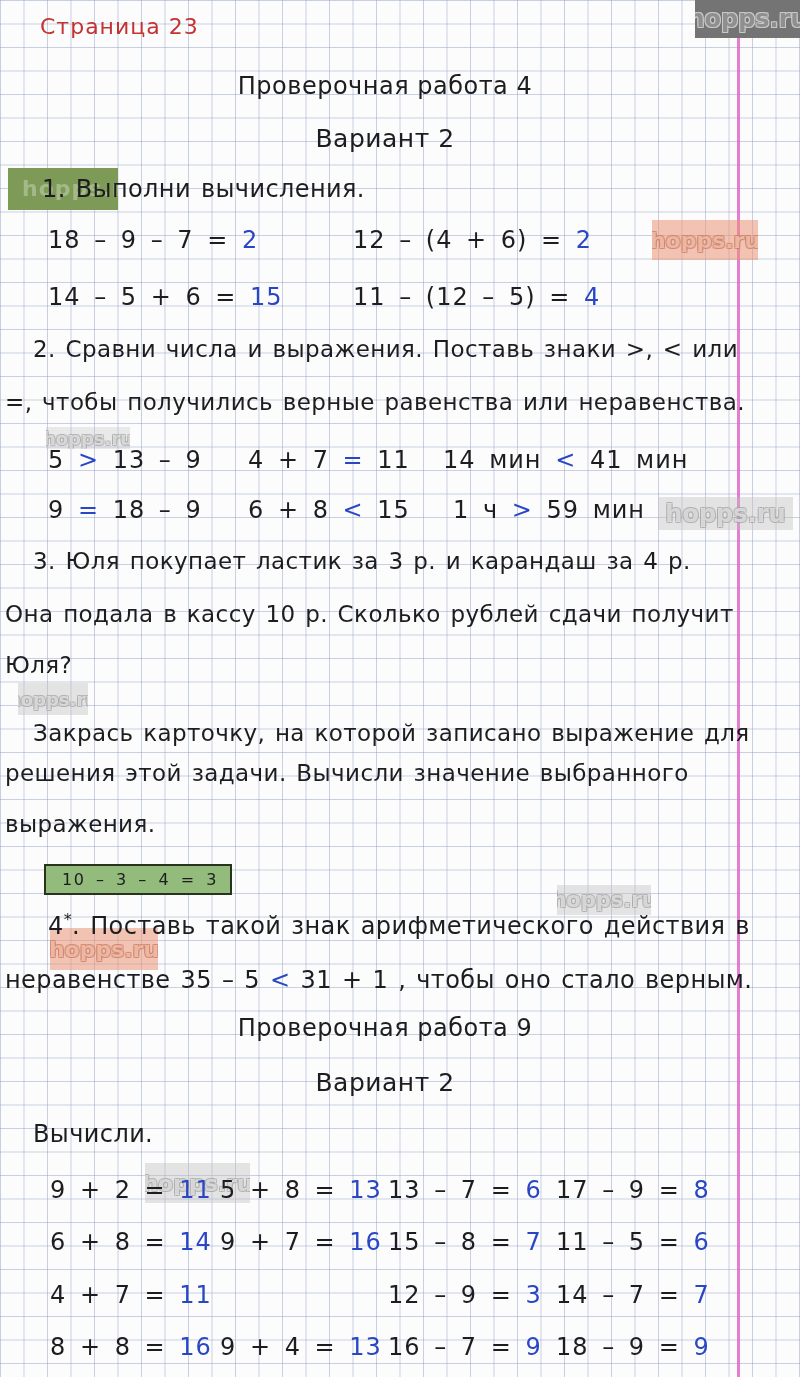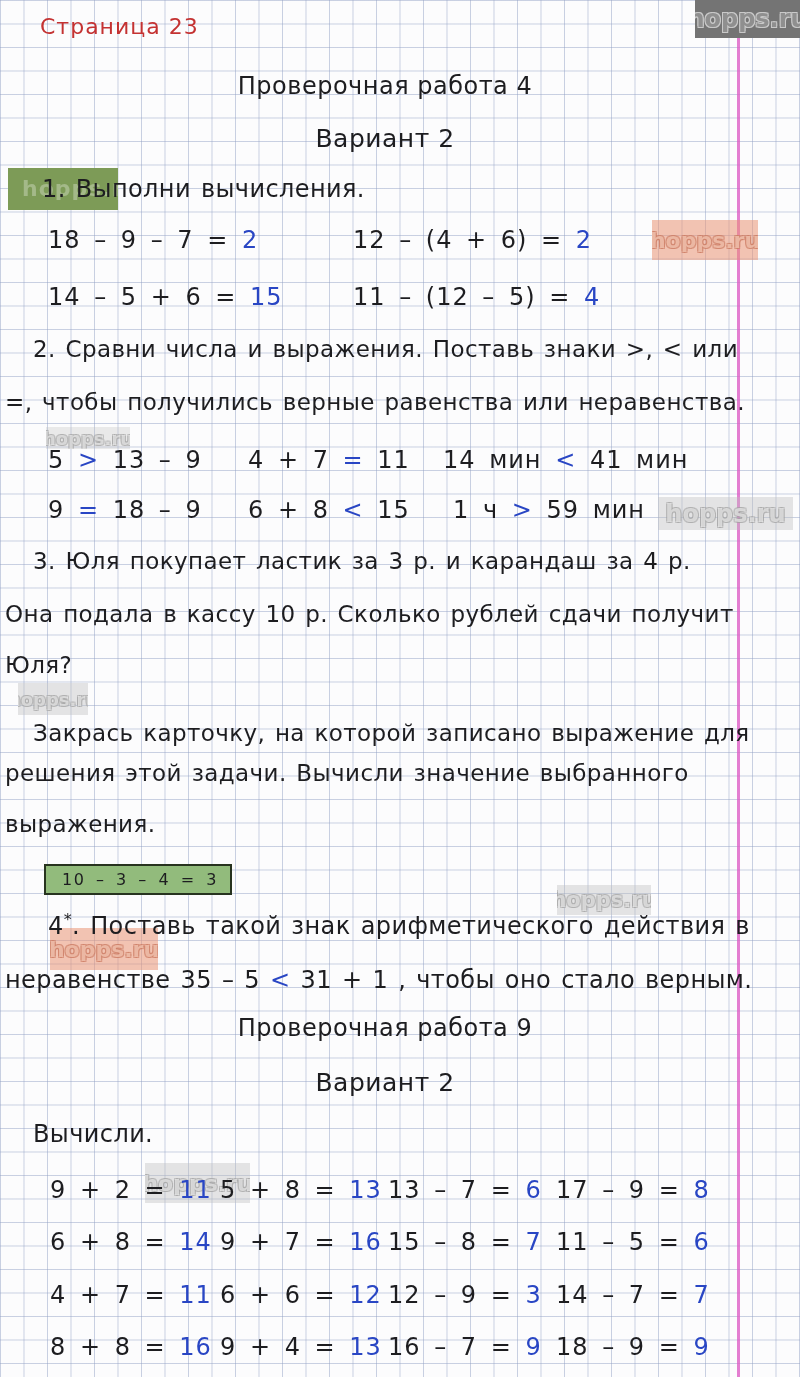--- a/index.html
+++ b/index.html
@@ -141,21 +141,20 @@
     <span class="cell eq" style="left:556px;"><span>17 – 9 =</span> <span class="blue">8</span></span>
   </div>
   <div class="abs" style="left:0;top:1228px;width:770px;height:30px;">
     <span class="cell eq" style="left:50px;"><span>6 + 8 =</span> <span class="blue">14</span></span>
     <span class="cell eq" style="left:220px;"><span>9 + 7 =</span> <span class="blue">16</span></span>
     <span class="cell eq" style="left:388px;"><span>15 – 8 =</span> <span class="blue">7</span></span>
     <span class="cell eq" style="left:556px;"><span>11 – 5 =</span> <span class="blue">6</span></span>
   </div>
   <div class="abs" style="left:0;top:1281px;width:770px;height:30px;">
     <span class="cell eq" style="left:50px;"><span>4 + 7 =</span> <span class="blue">11</span></span>
-    <span class="cell eq" style="left:220px;"><span>6 + 6 =</span> <span class="blue">12</span></span>
     <span class="cell eq" style="left:388px;"><span>12 – 9 =</span> <span class="blue">3</span></span>
     <span class="cell eq" style="left:556px;"><span>14 – 7 =</span> <span class="blue">7</span></span>
   </div>
   <div class="abs" style="left:0;top:1333px;width:770px;height:30px;">
     <span class="cell eq" style="left:50px;"><span>8 + 8 =</span> <span class="blue">16</span></span>
     <span class="cell eq" style="left:220px;"><span>9 + 4 =</span> <span class="blue">13</span></span>
     <span class="cell eq" style="left:388px;"><span>16 – 7 =</span> <span class="blue">9</span></span>
     <span class="cell eq" style="left:556px;"><span>18 – 9 =</span> <span class="blue">9</span></span>
   </div>
 

